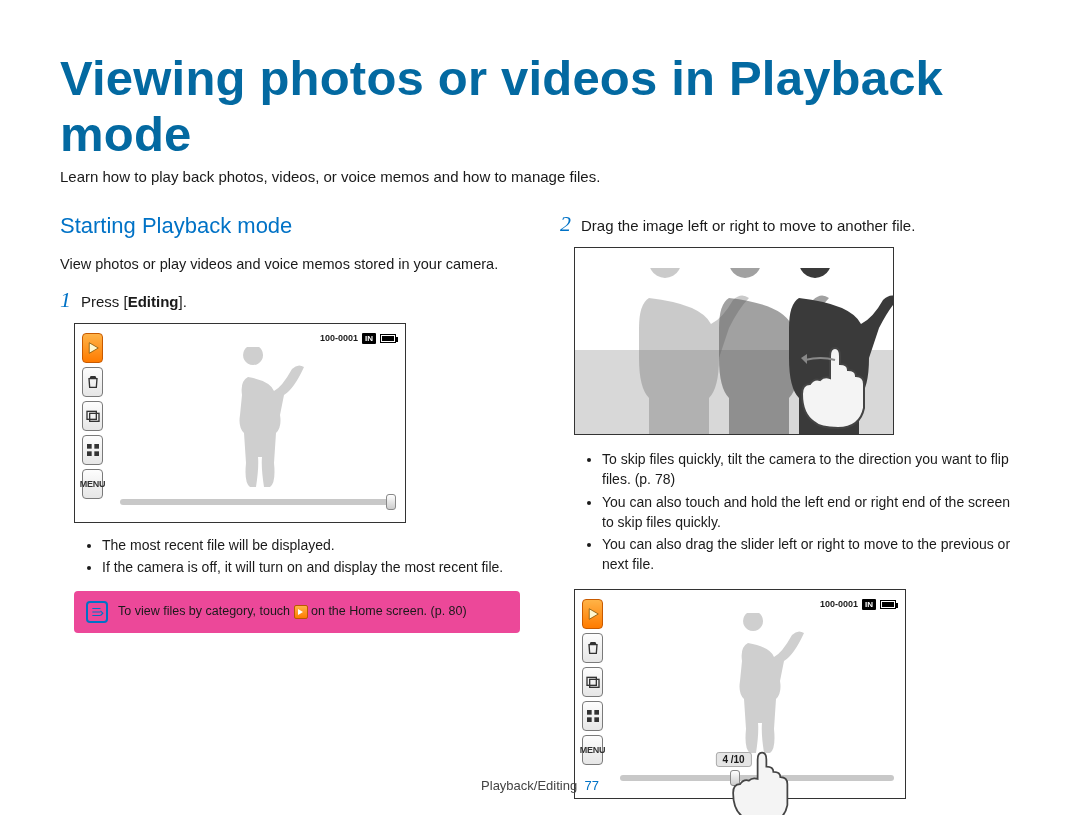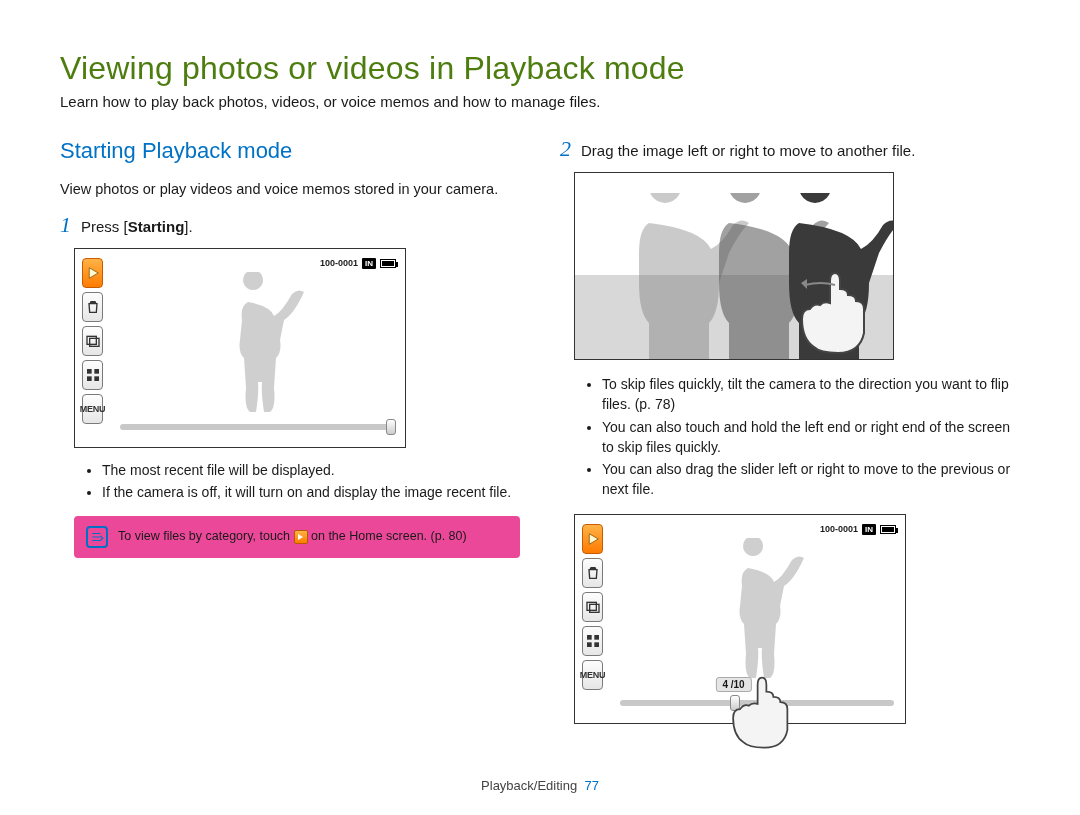--- a/index.html
+++ b/index.html
@@ -1,18 +1,18 @@
 <!DOCTYPE html>
 <html><head>
 <meta charset="utf-8">
 <style>
   * { box-sizing: border-box; margin: 0; padding: 0; }
   html, body { width: 1080px; height: 815px; background: #ffffff; font-family: Arial, Helvetica, sans-serif; color: #1a1a1a; }
   .page { width: 1080px; height: 815px; position: relative; padding: 50px 60px 0 60px; }
-  .h1 { font-size: 32px; color: #4d7c0f; font-weight: 400; letter-spacing: 0.2px; margin-bottom: 6px; font-stretch: condensed; }
+  .h1 { font-size: 49px; color: #0369a1; font-weight: 700; letter-spacing: 0.2px; margin-bottom: 6px; font-stretch: condensed; }
   .intro { font-size: 15px; margin-bottom: 28px; }
   .cols { display: flex; gap: 40px; }
   .col { flex: 1; }
   .h2 { font-size: 22px; color: #0072c6; font-weight: 400; margin-bottom: 4px; }
   .p { font-size: 14.5px; line-height: 1.35; margin-bottom: 10px; margin-top: 16px; }
   .step { display: flex; gap: 10px; align-items: baseline; margin-top: 14px; margin-bottom: 12px; }
   .step-num { font-family: Georgia, 'Times New Roman', serif; font-style: italic; font-size: 22px; color: #0072c6; line-height: 1; }
   .step-text { font-size: 15px; }
   .step-text b { font-weight: bold; }
   .screen { width: 332px; height: 200px; border: 1px solid #333; background: #fff; position: relative; margin: 0 0 12px 14px; }
@@ -56,21 +56,21 @@
 
   <div class="cols">
 
     <div class="col">
       <div class="h2">Starting Playback mode</div>
       <div class="p">View photos or play videos and voice memos stored in your camera.</div>
 
       <div class="step">
         <div class="step-num">1</div>
         <div class="step-text">
-          <span>Press [</span><b>Starting</b><span>].</span>
+          <span>Press [</span><b>Editing</b><span>].</span>
         </div>
       </div>
 
       <div class="screen">
         <div class="screen-inner">
           <div class="sidebar">
             <div class="sb-btn sb-play">
               <svg viewBox="0 0 24 24">
                   <polygon points="7,5 19,12 7,19" fill="#fff8d0" stroke="#7a4d00" stroke-width="1"></polygon>
                 </svg>
@@ -105,21 +105,21 @@
             <path d="M65 18 a10 10 0 1 1 0.1 0 M60 30 q-8 4 -6 18 l-2 20 q-2 12 4 18 l2 30 q-2 20 4 24 h6 q3 -20 2 -30 h4 q-1 10 2 30 h6 q6 -4 4 -24 l2 -30 q6 -6 4 -18 l4 -20 q10 -6 20 -28 q-6 -4 -12 2 q-10 18 -18 22 q-4 -10 -26 -14 z" fill="#cfcfcf"></path>
           </svg>
           <div class="slider-track">
             <div class="slider-knob right"></div>
           </div>
         </div>
       </div>
 
       <ul class="ul">
         <li>The most recent file will be displayed.</li>
-        <li>If the camera is off, it will turn on and display the image recent file.</li>
+        <li>If the camera is off, it will turn on and display the most recent file.</li>
       </ul>
 
       <div class="note">
         <div class="note-icon">
           <svg width="14" height="14" viewBox="0 0 24 24">
               <path d="M4 6h14M4 12h14M4 18h14" stroke="#0072c6" stroke-width="2" fill="none"></path>
               <polyline points="18,4 22,8 18,12" stroke="#0072c6" stroke-width="2" fill="none" transform="translate(0,6)"></polyline>
             </svg>
         </div>
         <div class="note-text">

